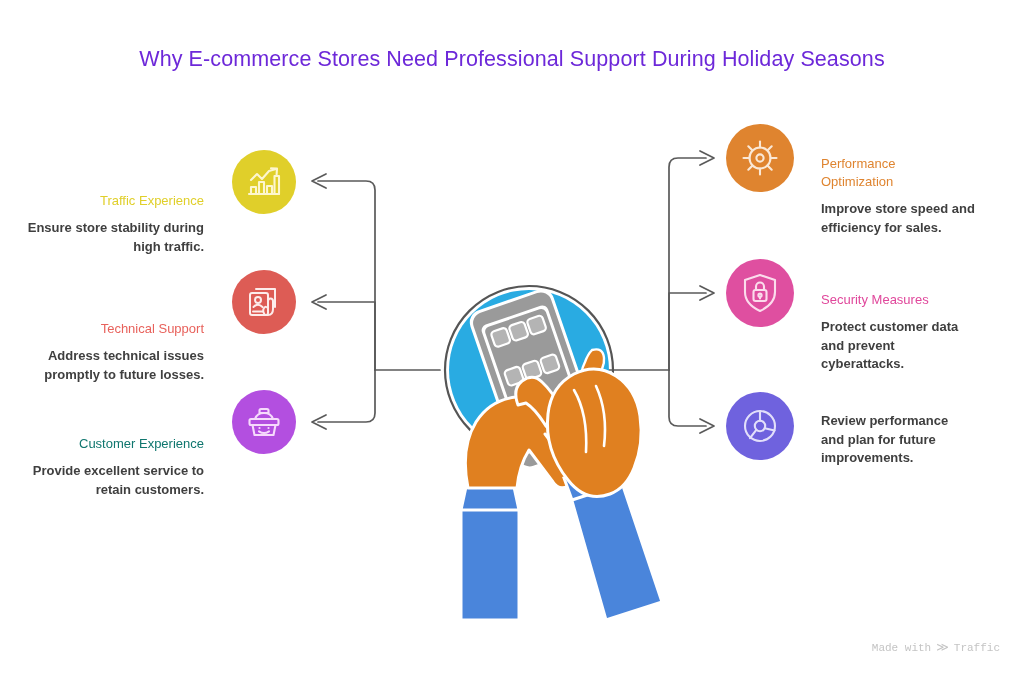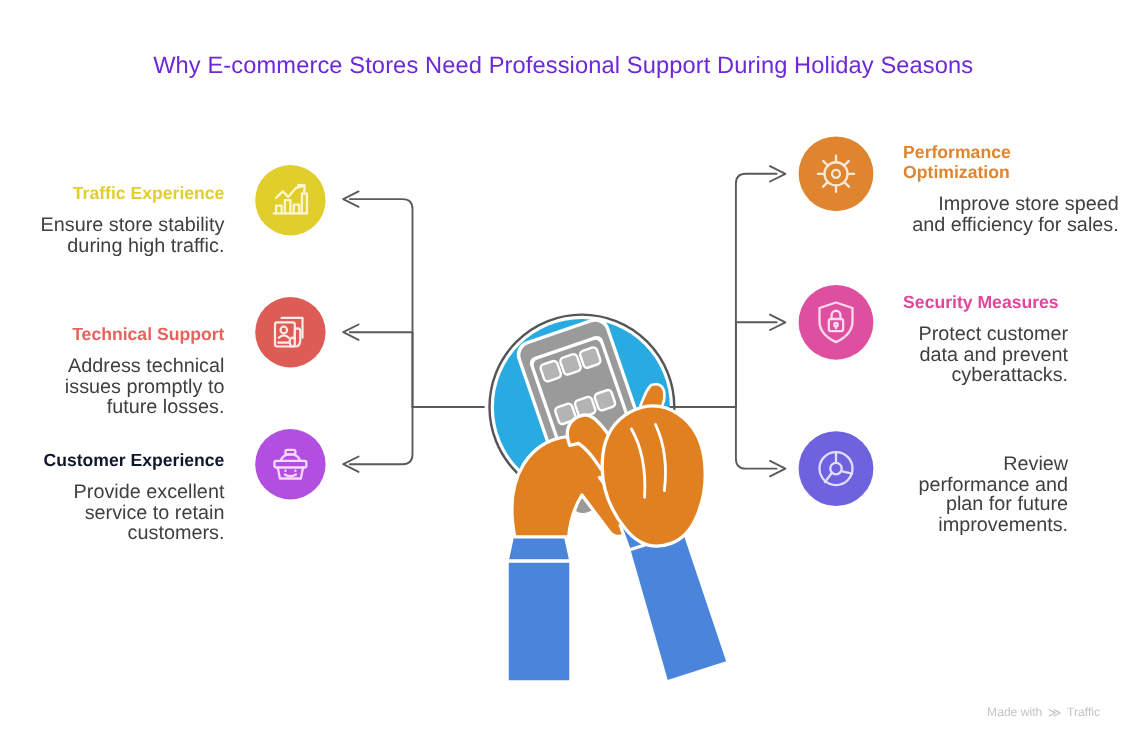--- a/index.html
+++ b/index.html
@@ -15,25 +15,26 @@
   .page-title {
     position: absolute; top: 47px; left: 0; width: 1024px;
     text-align: center;
     font-size: 21.5px; font-weight: 400; color: #6d28d9;
     letter-spacing: 0.1px;
   }
 
   
   .node-text { position: absolute; }
   .node-head {
-    font-size: 16px; font-weight: bold; line-height: 18px;
+    font-size: 13px; font-weight: normal; line-height: 18px;
     margin-bottom: 9px;
+    margin-top: 24px;
   }
   .node-body {
-    font-size: 18px; font-weight: 400; color: #3f3f3f; line-height: 18.5px; text-align: right;
+    font-size: 13px; font-weight: 700; color: #3f3f3f; line-height: 18.5px;
   }
   .left-text  { text-align: right; }
   .right-text { text-align: left; }
 
   
   #txt-traffic    { left: 8px;  top: 168px; width: 196px; }
   #txt-technical  { left: 8px;  top: 296px; width: 196px; }
   #txt-customer   { left: 8px;  top: 411px; width: 196px; }
 
   
@@ -57,21 +58,21 @@
   
   #connectors { position: absolute; left: 0; top: 0; width: 1024px; height: 677px; }
 
   
   #hero { position: absolute; left: 424px; top: 272px; width: 260px; height: 348px; }
 
   
   #watermark {
     position: absolute; right: 24px; bottom: 22px;
     display: flex; align-items: center; gap: 5px;
-    font-size: 11px; color: #c4c4c4; font-weight: 400;
+    font-size: 11px; color: #c4c4c4; font-weight: 400; font-family: Liberation Mono, monospace;
   }
   #watermark .wm-mark { font-size: 12px; color: #c4c4c4; }
 </style>
 </head>
 <body>
 
 <div id="stage">
 
   <div class="page-title">Why E-commerce Stores Need Professional Support During Holiday Seasons</div>
 
@@ -103,21 +104,21 @@
     <div class="node-head" style="color:#e0cf2a">Traffic Experience</div>
     <div class="node-body">Ensure store stability during high traffic.</div>
   </div>
 
   <div class="node-text left-text" id="txt-technical">
     <div class="node-head" style="color:#e8625c">Technical Support</div>
     <div class="node-body">Address technical issues promptly to future losses.</div>
   </div>
 
   <div class="node-text left-text" id="txt-customer">
-    <div class="node-head" style="color:#0f172a">Customer Experience</div>
+    <div class="node-head" style="color:#0f766e">Customer Experience</div>
     <div class="node-body">Provide excellent service to retain customers.</div>
   </div>
 
   <div class="node-text right-text" id="txt-performance">
     <div class="node-head" style="color:#df842f; width:110px;">Performance Optimization</div>
     <div class="node-body">Improve store speed and efficiency for sales.</div>
   </div>
 
   <div class="node-text right-text" id="txt-security">
     <div class="node-head" style="color:#e0479b">Security Measures</div>

